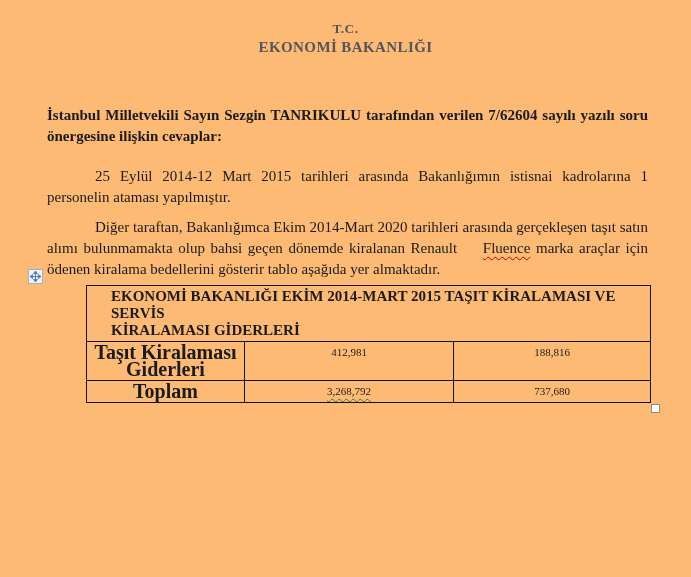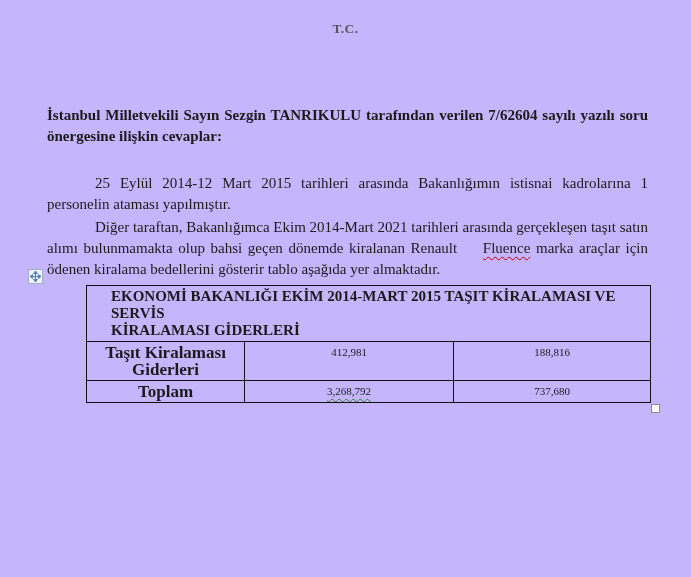--- a/index.html
+++ b/index.html
@@ -1,68 +1,69 @@
 <!DOCTYPE html>
 <html><head>
 <meta charset="utf-8">
 <style>
   html,body{margin:0;padding:0;background:#ffffff;}
   .page{
     position:relative;
     width:691px;height:577px;
-    background:#c4b5fd;
+    background:#fdba74;
     font-family:"Liberation Serif","DejaVu Serif",serif;
     color:#1b1b1b;
     overflow:hidden;
   }
   
   .letterhead{position:absolute;top:20px;left:0;right:0;text-align:center;color:#54565b;font-weight:bold;}
   .letterhead .lh1{font-size:13.5px;line-height:17px;letter-spacing:.4px;}
   .letterhead .lh2{font-size:15px;line-height:21px;letter-spacing:.4px;}
   
   .para{position:absolute;left:47px;width:601px;font-size:15px;line-height:21px;text-align:justify;}
   .p-intro{top:90px;font-weight:bold;}
-  .p-one{top:158px;text-indent:48px;}
+  .p-one{top:151px;text-indent:48px;}
   .p-two{top:202px;text-indent:48px;}
   .squiggle-red{text-decoration-line:underline;text-decoration-style:wavy;text-decoration-color:#c00000;text-decoration-thickness:1px;text-underline-offset:3px;margin-left:20px;}
   .squiggle-green{text-decoration-line:underline;text-decoration-style:wavy;text-decoration-color:#3f7a3f;text-decoration-thickness:1px;text-underline-offset:3px;}
   
   .table-zone{position:absolute;top:285px;left:50px;width:564px;padding-left:36px;}
   table.exp{border-collapse:collapse;table-layout:fixed;width:564px;}
   table.exp td,table.exp th{border:1.5px solid #111;vertical-align:top;padding:2px 6px;overflow:hidden;}
   .t-title{font-weight:bold;font-size:15px;line-height:17px;text-align:left;padding:2px 8px 2px 24px !important;white-space:pre-line;}
   th.t-head{font-weight:bold;font-size:14.5px;line-height:18px;text-align:center;white-space:pre-line;}
-  td.t-label{font-weight:bold;font-size:17px;line-height:17px;text-align:center;white-space:pre-line;margin-left:28px;}
+  td.t-label{font-weight:bold;font-size:20px;line-height:17px;text-align:center;white-space:pre-line;margin-left:28px;}
   td.t-val{font-size:11px;line-height:17px;text-align:center;}
   
   .move-handle{
     position:absolute;left:-22px;top:-16px;width:15px;height:15px;
     border:1px solid #9fb0c4;background:#eef3fa;
     display:flex;align-items:center;justify-content:center;cursor:move;box-sizing:border-box;
   }
   
   .resize-handle{
     position:absolute;right:-10px;bottom:-10px;width:7px;height:7px;
     border:1px solid #8a8a8a;background:#ffffff;cursor:nwse-resize;
   }
 </style>
 </head>
 <body>
 
 <div class="page">
 
   <div class="letterhead">
     <div class="lh1">T.C.</div>
+    <div class="lh2">EKONOMİ BAKANLIĞI</div>
   </div>
 
   <p class="para p-intro">İstanbul Milletvekili Sayın Sezgin TANRIKULU tarafından verilen 7/62604 sayılı yazılı soru önergesine ilişkin cevaplar:</p>
 
   <p class="para p-one">25 Eylül 2014-12 Mart 2015 tarihleri arasında Bakanlığımın istisnai kadrolarına 1 personelin ataması yapılmıştır.</p>
 
-  <p class="para p-two"><span>Diğer taraftan, Bakanlığımca Ekim 2014-Mart 2021 tarihleri arasında gerçekleşen taşıt satın alımı bulunmamakta olup bahsi geçen dönemde kiralanan Renault </span><span class="squiggle-red">Fluence</span><span> marka araçlar için ödenen kiralama bedellerini gösterir tablo aşağıda yer almaktadır.</span></p>
+  <p class="para p-two"><span>Diğer taraftan, Bakanlığımca Ekim 2014-Mart 2020 tarihleri arasında gerçekleşen taşıt satın alımı bulunmamakta olup bahsi geçen dönemde kiralanan Renault </span><span class="squiggle-red">Fluence</span><span> marka araçlar için ödenen kiralama bedellerini gösterir tablo aşağıda yer almaktadır.</span></p>
 
   <div class="table-zone">
 
     <div class="move-handle">
       <span style="display:flex;">
         <svg width="11" height="11" viewBox="0 0 11 11">
           <g stroke="#5a7fb0" stroke-width="1" fill="#5a7fb0">
             <line x1="5.5" y1="1.5" x2="5.5" y2="9.5"></line>
             <line x1="1.5" y1="5.5" x2="9.5" y2="5.5"></line>
             <polygon points="5.5,0 3.6,2.6 7.4,2.6"></polygon>

